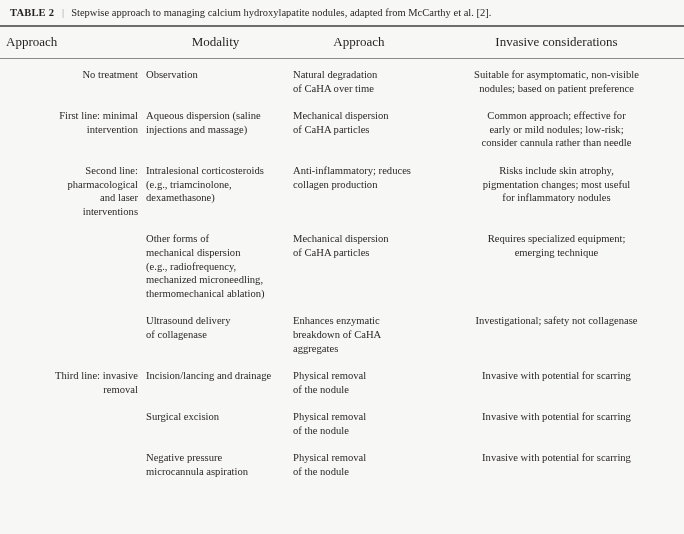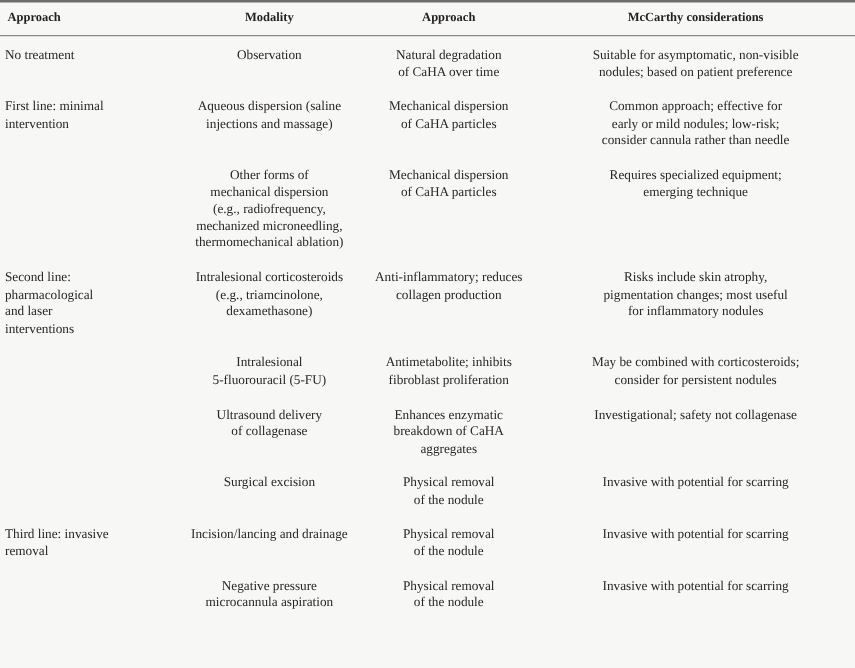--- a/index.html
+++ b/index.html
@@ -59,48 +59,47 @@
     width: 684px;
     border-collapse: collapse;
     table-layout: fixed;
   }
   table.t2 col.c-approach { width: 142px; }
   table.t2 col.c-modality { width: 147px; }
   table.t2 col.c-mechanism { width: 140px; }
   table.t2 col.c-clinical { width: 255px; }
 
   table.t2 th {
-    font-size: 10px;
-    font-weight: bold;
+    font-size: 13px;
+    font-weight: normal;
     padding: 7px 6px 8px 6px;
     vertical-align: bottom;
     color: #231f20;
   }
   th.h-approach {
     text-align: left;
     padding-left: 12px;
   }
   th.h-modality, th.h-mechanism, th.h-clinical {
     text-align: center;
   }
 
   table.t2 td {
     font-size: 10.6px;
     line-height: 13.6px;
     vertical-align: top;
     padding: 7px 4px 7px 4px;
     color: #2a2724;
   }
   td.d-approach {
-    text-align: left;
+    text-align: right;
     padding-left: 12px;
     padding-right: 4px;
   }
   td.d-modality, td.d-mechanism {
-    text-align: center;
   }
   td.d-clinical {
     text-align: center;
     padding-left: 8px;
     padding-right: 10px;
     font-family: Liberation Serif, serif;
   }
   tr.first-body td { padding-top: 9px; }
 
   sub {
@@ -108,36 +107,41 @@
     vertical-align: baseline;
     position: relative;
     bottom: -2px;
   }
 </style>
 </head>
 <body>
 
 <div class="table-wrap">
 
+  <div class="caption">
+    <span class="caption-label">TABLE 2</span>
+    <span class="caption-sep">|</span>
+    <span class="caption-text">Stepwise approach to managing calcium hydroxylapatite nodules, adapted from McCarthy et al. [2].</span>
+  </div>
 
   <div class="rule-top"></div>
 
   <table class="t2">
     <colgroup>
       <col class="c-approach">
       <col class="c-modality">
       <col class="c-mechanism">
       <col class="c-clinical">
     </colgroup>
     <thead>
       <tr>
         <th class="h-approach">Approach</th>
         <th class="h-modality">Modality</th>
         <th class="h-mechanism">Approach</th>
-        <th class="h-clinical">McCarthy considerations</th>
+        <th class="h-clinical">Invasive considerations</th>
       </tr>
     </thead>
   </table>
 
   <div class="rule-mid"></div>
 
   <table class="t2">
     <colgroup>
       <col class="c-approach">
       <col class="c-modality">
@@ -151,57 +155,51 @@
           <td class="d-mechanism">Natural degradation<br>of CaHA over time</td>
           <td class="d-clinical">Suitable for asymptomatic, non-visible<br>nodules; based on patient preference</td>
         </tr>
         <tr>
           <td class="d-approach">First line: minimal<br>intervention</td>
           <td class="d-modality">Aqueous dispersion (saline<br>injections and massage)</td>
           <td class="d-mechanism">Mechanical dispersion<br>of CaHA particles</td>
           <td class="d-clinical">Common approach; effective for<br>early or mild nodules; low-risk;<br>consider cannula rather than needle</td>
         </tr>
         <tr>
-          <td class="d-approach"></td>
-          <td class="d-modality">Other forms of<br>mechanical dispersion<br>(e.g., radiofrequency,<br>mechanized microneedling,<br>thermomechanical ablation)</td>
-          <td class="d-mechanism">Mechanical dispersion<br>of CaHA particles</td>
-          <td class="d-clinical">Requires specialized equipment;<br>emerging technique</td>
-        </tr>
-        <tr>
           <td class="d-approach">Second line:<br>pharmacological<br>and laser<br>interventions</td>
           <td class="d-modality">Intralesional corticosteroids<br>(e.g., triamcinolone,<br>dexamethasone)</td>
           <td class="d-mechanism">Anti-inflammatory; reduces<br>collagen production</td>
           <td class="d-clinical">Risks include skin atrophy,<br>pigmentation changes; most useful<br>for inflammatory nodules</td>
         </tr>
         <tr>
           <td class="d-approach"></td>
-          <td class="d-modality">Intralesional<br>5-fluorouracil (5-FU)</td>
-          <td class="d-mechanism">Antimetabolite; inhibits<br>fibroblast proliferation</td>
-          <td class="d-clinical">May be combined with corticosteroids;<br>consider for persistent nodules</td>
+          <td class="d-modality">Other forms of<br>mechanical dispersion<br>(e.g., radiofrequency,<br>mechanized microneedling,<br>thermomechanical ablation)</td>
+          <td class="d-mechanism">Mechanical dispersion<br>of CaHA particles</td>
+          <td class="d-clinical">Requires specialized equipment;<br>emerging technique</td>
         </tr>
         <tr>
           <td class="d-approach"></td>
           <td class="d-modality">Ultrasound delivery<br>of collagenase</td>
           <td class="d-mechanism">Enhances enzymatic<br>breakdown of CaHA<br>aggregates</td>
           <td class="d-clinical">Investigational; safety not collagenase</td>
-        </tr>
-        <tr>
-          <td class="d-approach"></td>
-          <td class="d-modality">Surgical excision</td>
-          <td class="d-mechanism">Physical removal<br>of the nodule</td>
-          <td class="d-clinical">Invasive with potential for scarring</td>
         </tr>
         <tr>
           <td class="d-approach">Third line: invasive<br>removal</td>
           <td class="d-modality">Incision/lancing and drainage</td>
           <td class="d-mechanism">Physical removal<br>of the nodule</td>
           <td class="d-clinical">Invasive with potential for scarring</td>
         </tr>
         <tr>
           <td class="d-approach"></td>
+          <td class="d-modality">Surgical excision</td>
+          <td class="d-mechanism">Physical removal<br>of the nodule</td>
+          <td class="d-clinical">Invasive with potential for scarring</td>
+        </tr>
+        <tr>
+          <td class="d-approach"></td>
           <td class="d-modality">Negative pressure<br>microcannula aspiration</td>
           <td class="d-mechanism">Physical removal<br>of the nodule</td>
           <td class="d-clinical">Invasive with potential for scarring</td>
         </tr>
       </tbody>
   </table>
 
 </div>
 
 </body></html>

